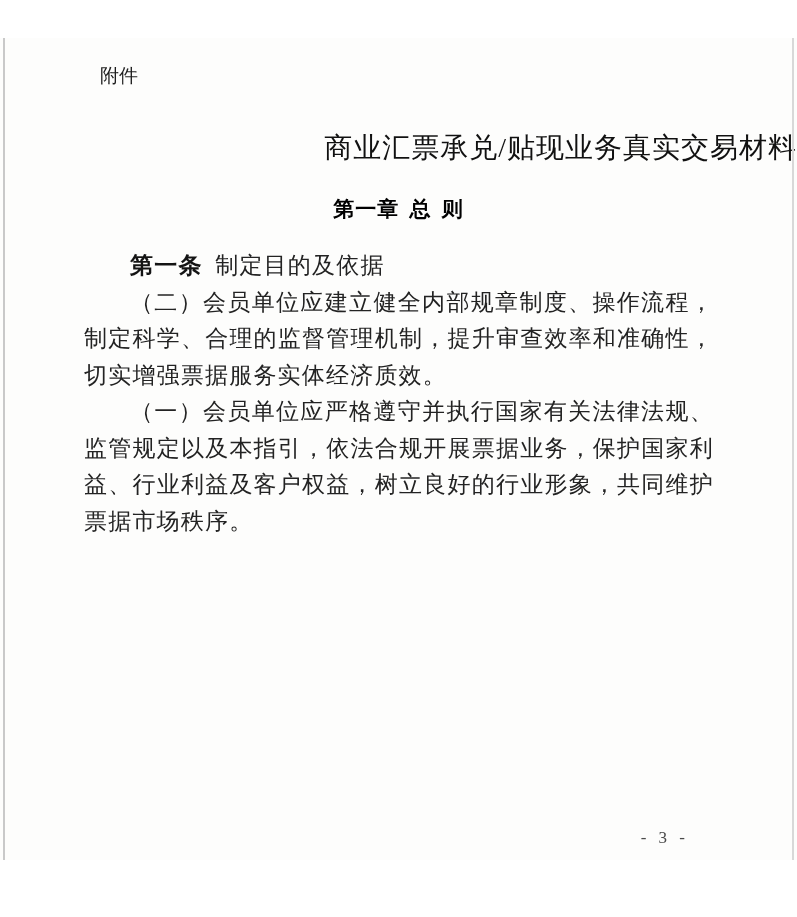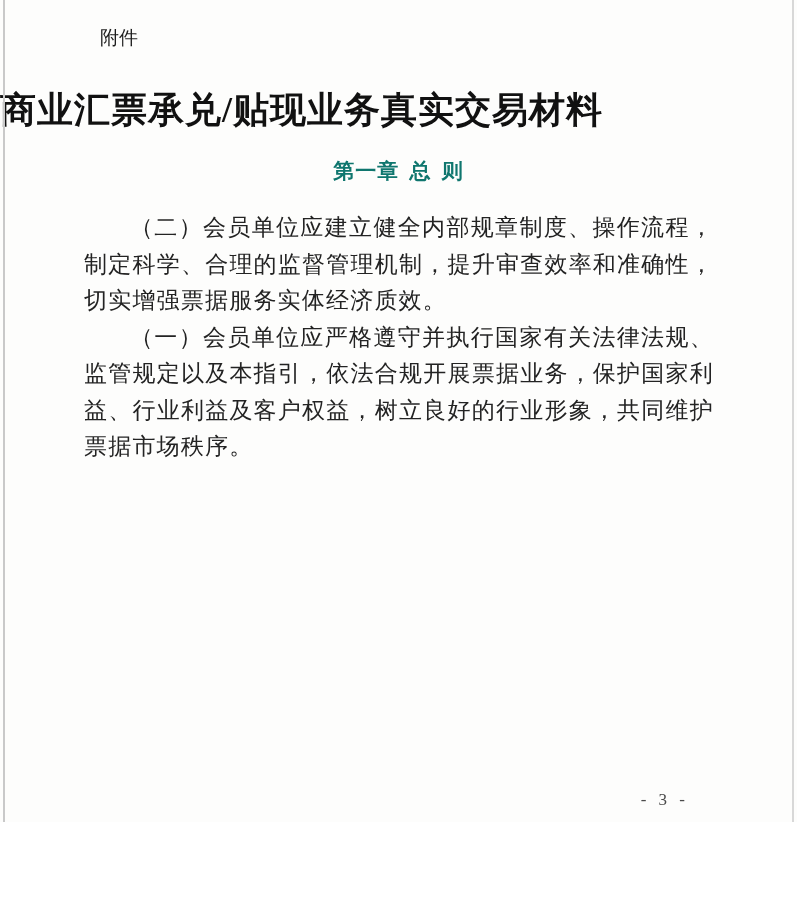--- a/index.html
+++ b/index.html
@@ -9,56 +9,57 @@
   }
   .page {
     position: relative;
     width: 797px;
     height: 822px;
     background: #fdfdfc;
     overflow: hidden;
     font-family: "Liberation Serif", "DejaVu Serif", serif;
     color: #222;
     box-sizing: border-box;
+    margin-top: 38px;
   }
   .edge {
     position: absolute;
     top: 0;
     bottom: 0;
     width: 2px;
   }
   .edge-left  { left: 3px;  background: #c9c9c9; }
   .edge-right { right: 3px; background: #d8d8d8; }
 
   .attachment {
     margin: 24px 0 0 100px;
     font-size: 19px;
     line-height: 27px;
     color: #1d1d1d;
   }
 
   .doc-title {
     margin: 38px 0 0 0;
-    text-align: left;
-    font-size: 36px;
-    font-weight: bold;
+    text-align: right;
+    font-size: 28px;
+    font-weight: normal;
     color: #111;
     letter-spacing: 1px;
   }
   .title-line {
     display: block;
     line-height: 42px;
   }
 
   .chapter-heading {
     margin: 26px 0 0 0;
     text-align: center;
     font-size: 21px;
     font-weight: bold;
-    color: #0f766e;
+    color: #000000;
     line-height: 28px;
     letter-spacing: 1px;
     word-spacing: 4px;
   }
   .chapter-heading.second {
     margin-top: 36px;
   }
 
   .body-block {
     margin: 25px 83px 0 84px;
@@ -100,20 +101,21 @@
   <div class="attachment">附件</div>
 
   <h1 class="doc-title">
     <span class="title-line">商业汇票承兑/贴现业务真实交易材料</span>
   </h1>
 
   <h2 class="chapter-heading">第一章 总 则</h2>
 
   <div class="body-block">
 
+    <p class="para"><span class="lead">第一条</span><span>制定目的及依据</span></p>
 
 
 
     <p class="para">（二）会员单位应建立健全内部规章制度、操作流程，制定科学、合理的监督管理机制，提升审查效率和准确性，切实增强票据服务实体经济质效。</p>
 
     <p class="para">（一）会员单位应严格遵守并执行国家有关法律法规、监管规定以及本指引，依法合规开展票据业务，保护国家利益、行业利益及客户权益，树立良好的行业形象，共同维护票据市场秩序。</p>
 
   </div>
 
 

